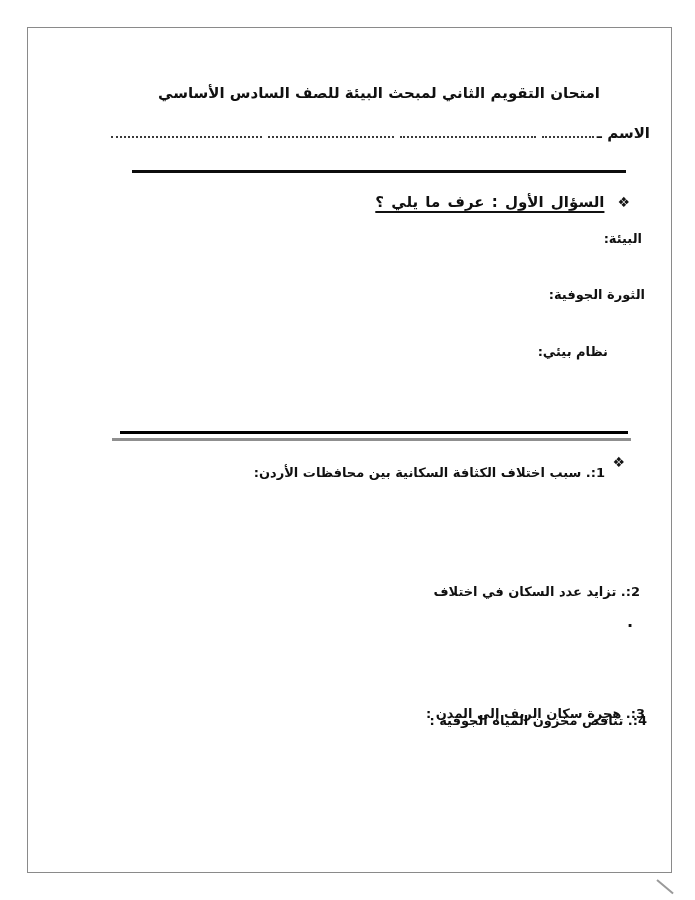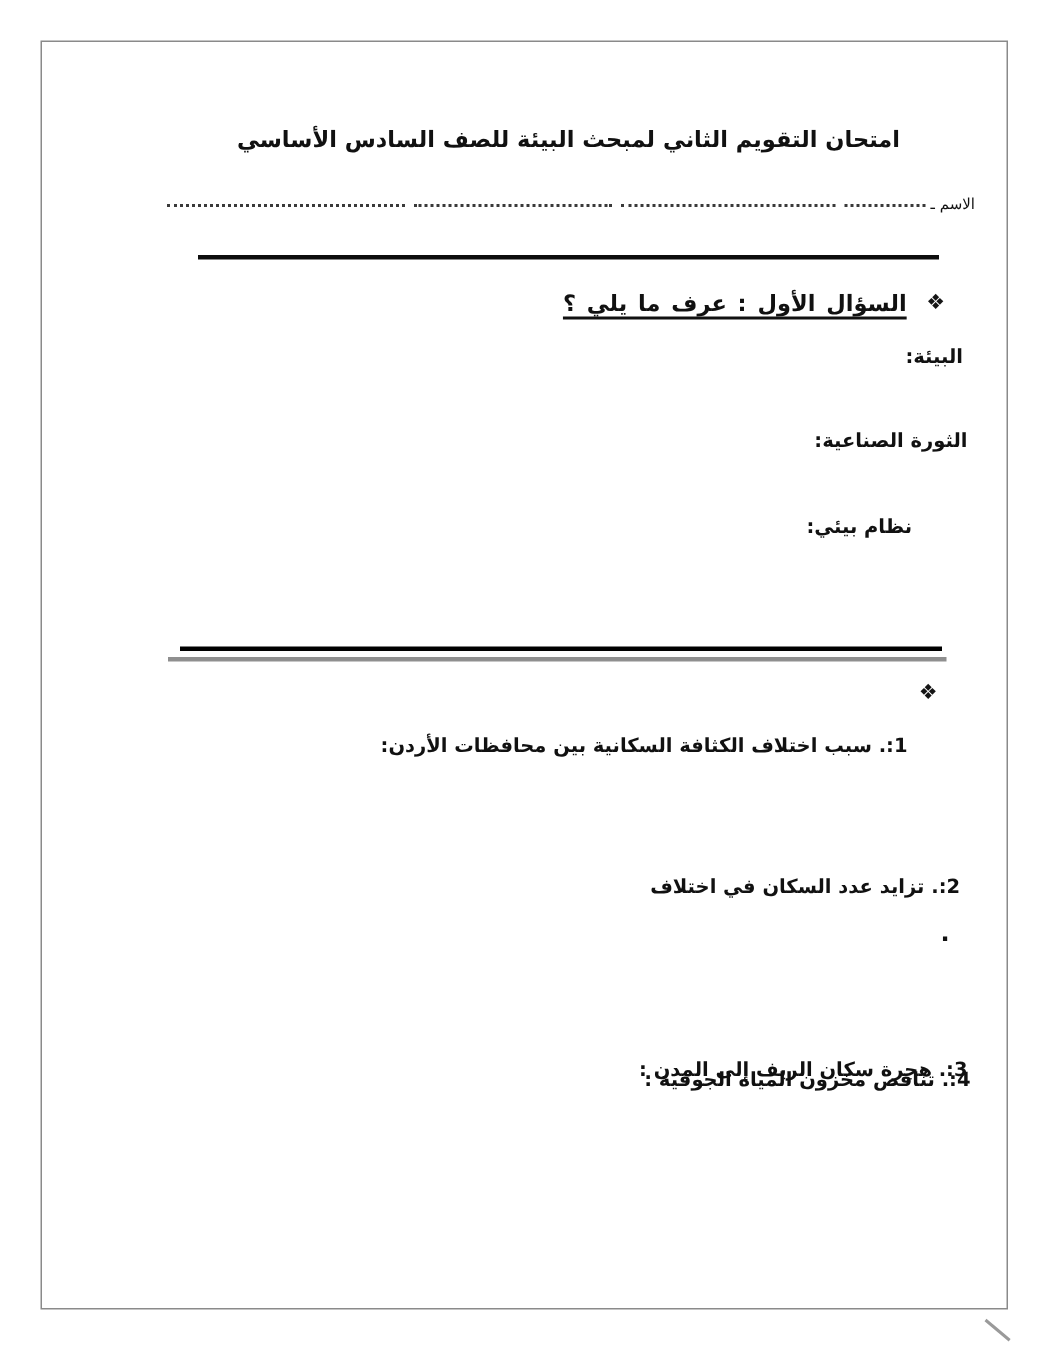--- a/index.html
+++ b/index.html
@@ -22,21 +22,21 @@
     direction:rtl;
     font-size:15px;font-weight:bold;
     white-space:nowrap;
   }
   .name-row{
     top:118px;right:45px;left:108px;height:24px;
     direction:rtl;
     display:flex;align-items:flex-end;
   }
   .name-label{
-    font-size:10px;font-weight:normal;
+    font-size:15px;font-weight:bold;
     white-space:nowrap;
     padding-bottom:0px;
   }
   .leader{
     border-bottom:2px dotted #3a3a3a;
     height:4px;
     margin:0 3px 4px 3px;
   }
   .l1{flex:0.5;} .l2{flex:1.3;} .l3{flex:1.2;} .l4{flex:1.45;}
   .sep-thick{
@@ -64,21 +64,21 @@
   .def-item,.num-item,.lone-dot{
     direction:rtl;
     font-size:13px;font-weight:bold;
     white-space:nowrap;
   }
   .def-bi2a{top:231px;right:53px;}
   .def-thawra{top:287px;right:50px;}
   .def-nizam{top:344px;right:87px;}
   .sep2-black{top:431px;left:120px;width:508px;height:3px;background:#000;}
   .sep2-gray{top:438px;left:112px;width:519px;height:3px;background:#8f8f8f;}
-  .item-1{top:490px;right:90px;}
+  .item-1{top:465px;right:90px;}
   .item-2{top:584px;right:55px;}
   .lone-dot{top:612px;right:62px;font-size:16px;}
   .item-3{top:658px;right:50px;margin-top:48px;}
   .item-4{top:713px;right:48px;text-align:center;}
   .corner-mark{
     top:879px;left:657px;width:21px;height:2px;
     background:#9a9a9a;
     transform:rotate(40deg);
     transform-origin:left center;
   }
@@ -101,21 +101,21 @@
   </div>
 
   <div class="abs sep-thick"></div>
 
   <div class="abs q-row q1-row">
     <span class="q-bullet">❖</span>
     <span class="q-heading">السؤال الأول :  عرف ما يلي ؟</span>
   </div>
 
   <div class="abs def-item def-bi2a">البيئة:</div>
-  <div class="abs def-item def-thawra">الثورة الصناعية:</div>
+  <div class="abs def-item def-thawra">الثورة الجوفية:</div>
   <div class="abs def-item def-nizam">نظام بيئي:</div>
 
   <div class="abs sep2-black"></div>
   <div class="abs sep2-gray"></div>
 
   <div class="abs q-row q2-row">
     <span class="q-bullet">❖</span>
   </div>
 
   <div class="abs num-item item-1">1:. سبب اختلاف الكثافة السكانية بين محافظات الأردن:</div>

